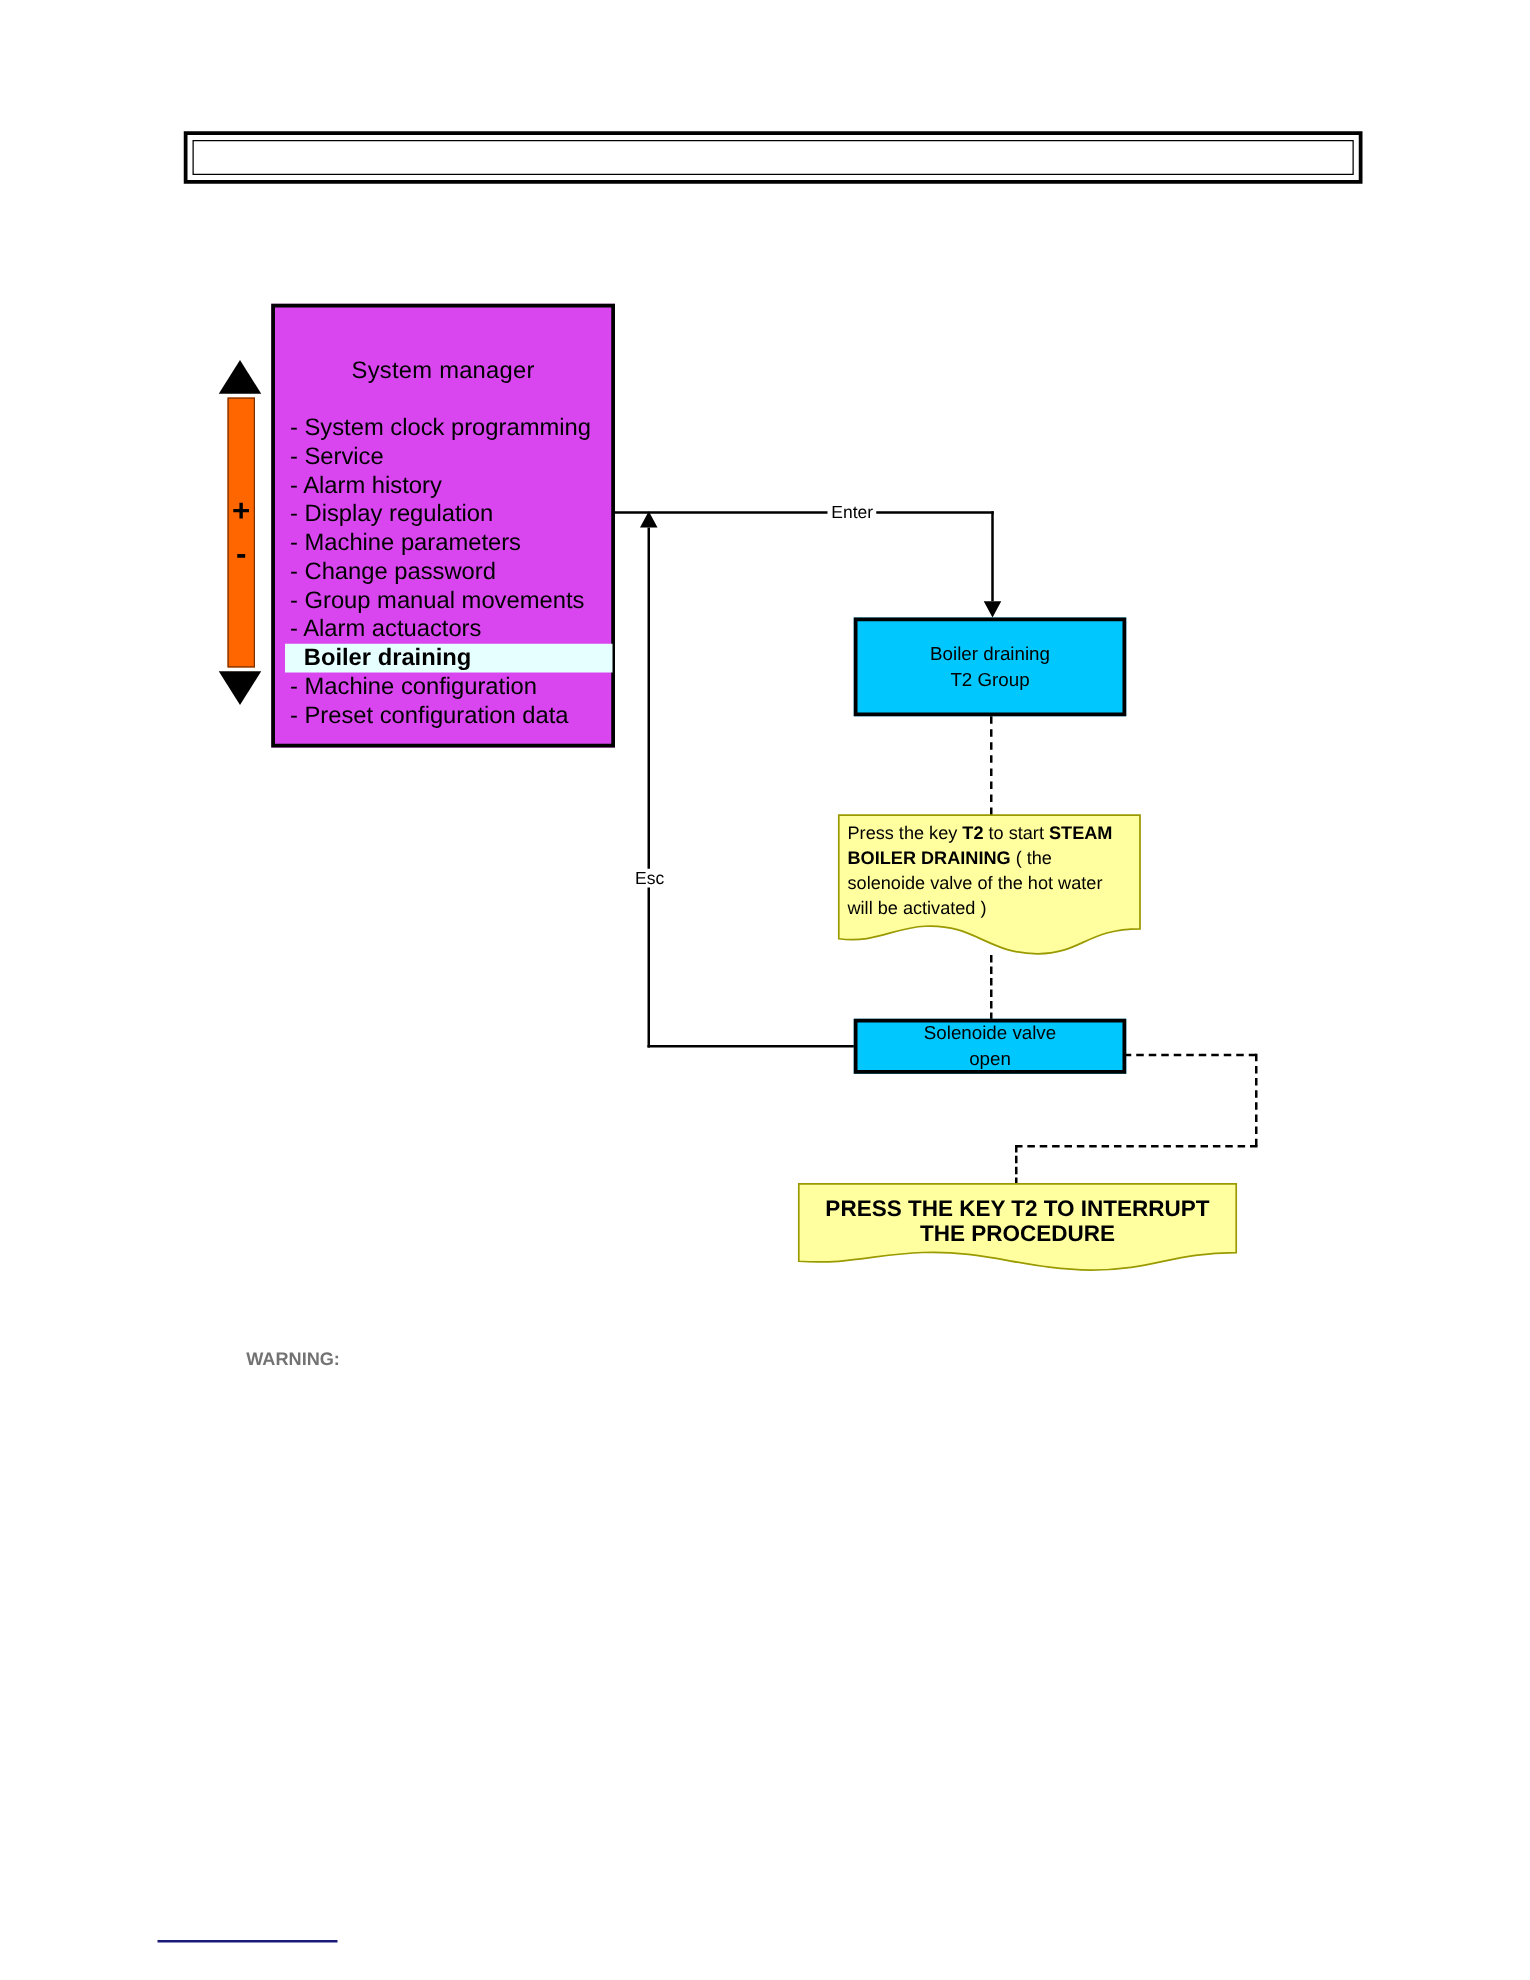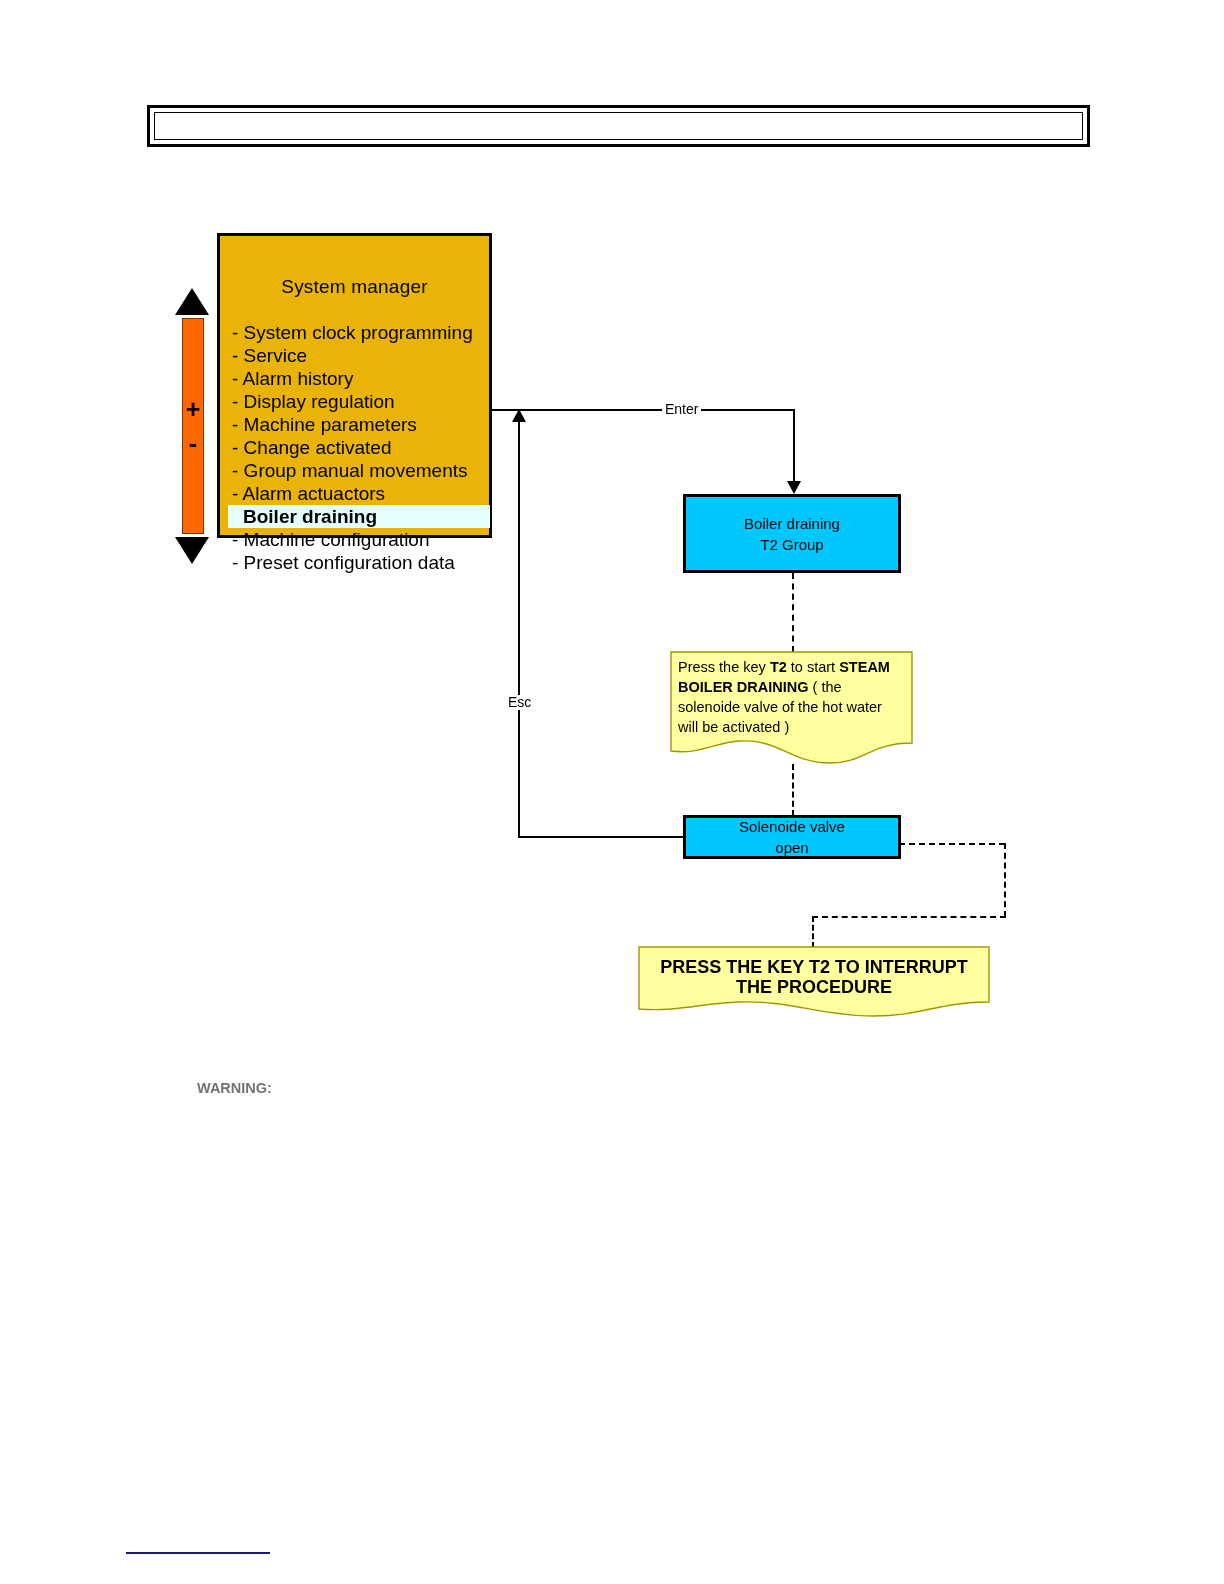--- a/index.html
+++ b/index.html
@@ -37,24 +37,24 @@
     right: 4px;
     bottom: 4px;
     border: 1px solid #000000;
     background: #ffffff;
   }
 
   
   #menu-panel {
     position: absolute;
     left: 217px;
-    top: 233px;
+    top: 243px;
     width: 275px;
-    height: 305px;
-    background: #eab308;
+    height: 355px;
+    background: #d946ef;
     border: 3px solid #000000;
     box-sizing: border-box;
   }
   #menu-title {
     position: absolute;
     left: 0;
     top: 40px;
     width: 100%;
     text-align: center;
     font-size: 19px;
@@ -299,21 +299,21 @@
   </div>
 
   <div id="menu-panel">
     <div id="menu-title">System manager</div>
     <div id="menu-list">
       <div class="menu-item">- System clock programming</div>
       <div class="menu-item">- Service</div>
       <div class="menu-item">- Alarm history</div>
       <div class="menu-item">- Display regulation</div>
       <div class="menu-item">- Machine parameters</div>
-      <div class="menu-item">- Change activated</div>
+      <div class="menu-item">- Change password</div>
       <div class="menu-item">- Group manual movements</div>
       <div class="menu-item">- Alarm actuactors</div>
       <div class="menu-item selected">Boiler draining</div>
       <div class="menu-item">- Machine configuration</div>
       <div class="menu-item">- Preset configuration data</div>
     </div>
   </div>
 
   <div class="line-h" style="left:492px; top:409px; width:303px;"></div>
   <div class="line-v" style="left:793px; top:409px; height:72px;"></div>

